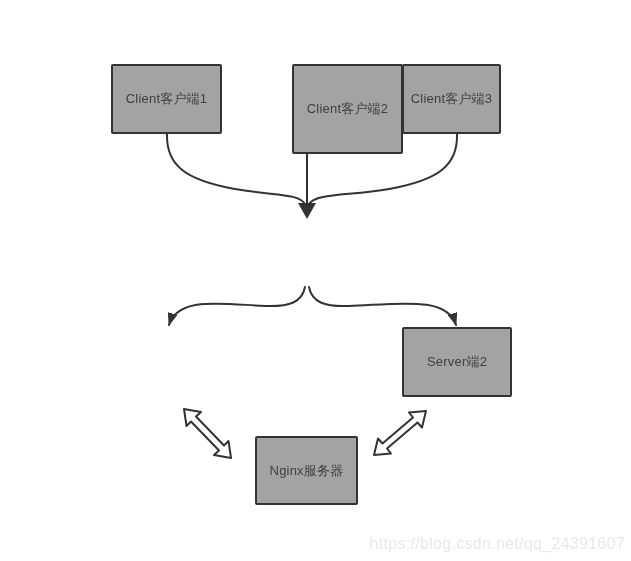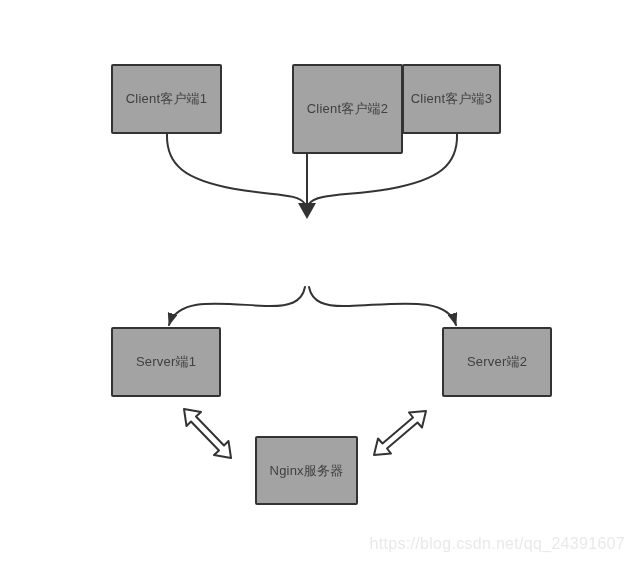--- a/index.html
+++ b/index.html
@@ -32,21 +32,21 @@
     font-size: 13px;
     letter-spacing: 0.2px;
     z-index: 2;
     text-align: right;
   }
   .node-client1 { left: 111px; top: 64px;  width: 111px; height: 70px; }
   .node-client2 { left: 252px; top: 64px;  width: 111px; height: 90px; margin-left: 40px; }
   .node-client3 { left: 402px; top: 64px;  width: 99px; height: 70px; }
   .node-nginx   { left: 255px; top: 217px; width: 103px; height: 69px; }
   .node-server1 { left: 111px; top: 327px; width: 110px; height: 70px; }
-  .node-server2 { left: 402px; top: 327px; width: 110px; height: 70px; margin-left: 40px; }
+  .node-server2 { left: 402px; top: 327px; width: 110px; height: 70px; }
   .node-redis   { left: 255px; top: 436px; width: 103px; height: 69px; }
   .watermark {
     position: absolute;
     right: 6px; bottom: 8px;
     color: #e9e9e9;
     font-size: 16px;
     letter-spacing: 0.3px;
     z-index: 3;
     user-select: none;
   }
@@ -79,19 +79,18 @@
     <path class="edge" marker-end="url(#arrow)" d="M309,287 C312,302 324,307 349,306 C400,304 447,296 456,325"></path>
 
     <path class="double-arrow" d="M184,409 L186.5,426 L191,421.5 L219,450.5 L214,455 L231,458 L228.5,441 L224,445.5 L196,416.5 L201,412 Z"></path>
 
     <path class="double-arrow" d="M374,455 L391,453.5 L387,448.5 L417.5,422.5 L422,427.5 L426,411 L409,412.5 L413,417.5 L382.5,443.5 L378,438.5 Z"></path>
   </svg>
 
   <div class="node node-client1">Client客户端1</div>
   <div class="node node-client2">Client客户端2</div>
   <div class="node node-client3">Client客户端3</div>
-  <div class="node node-server1">Server端1</div>
   <div class="node node-server2">Server端2</div>
   <div class="node node-redis">Nginx服务器</div>
 
   <div class="watermark">https://blog.csdn.net/qq_24391607</div>
 
 </div>
 
 </body></html>

